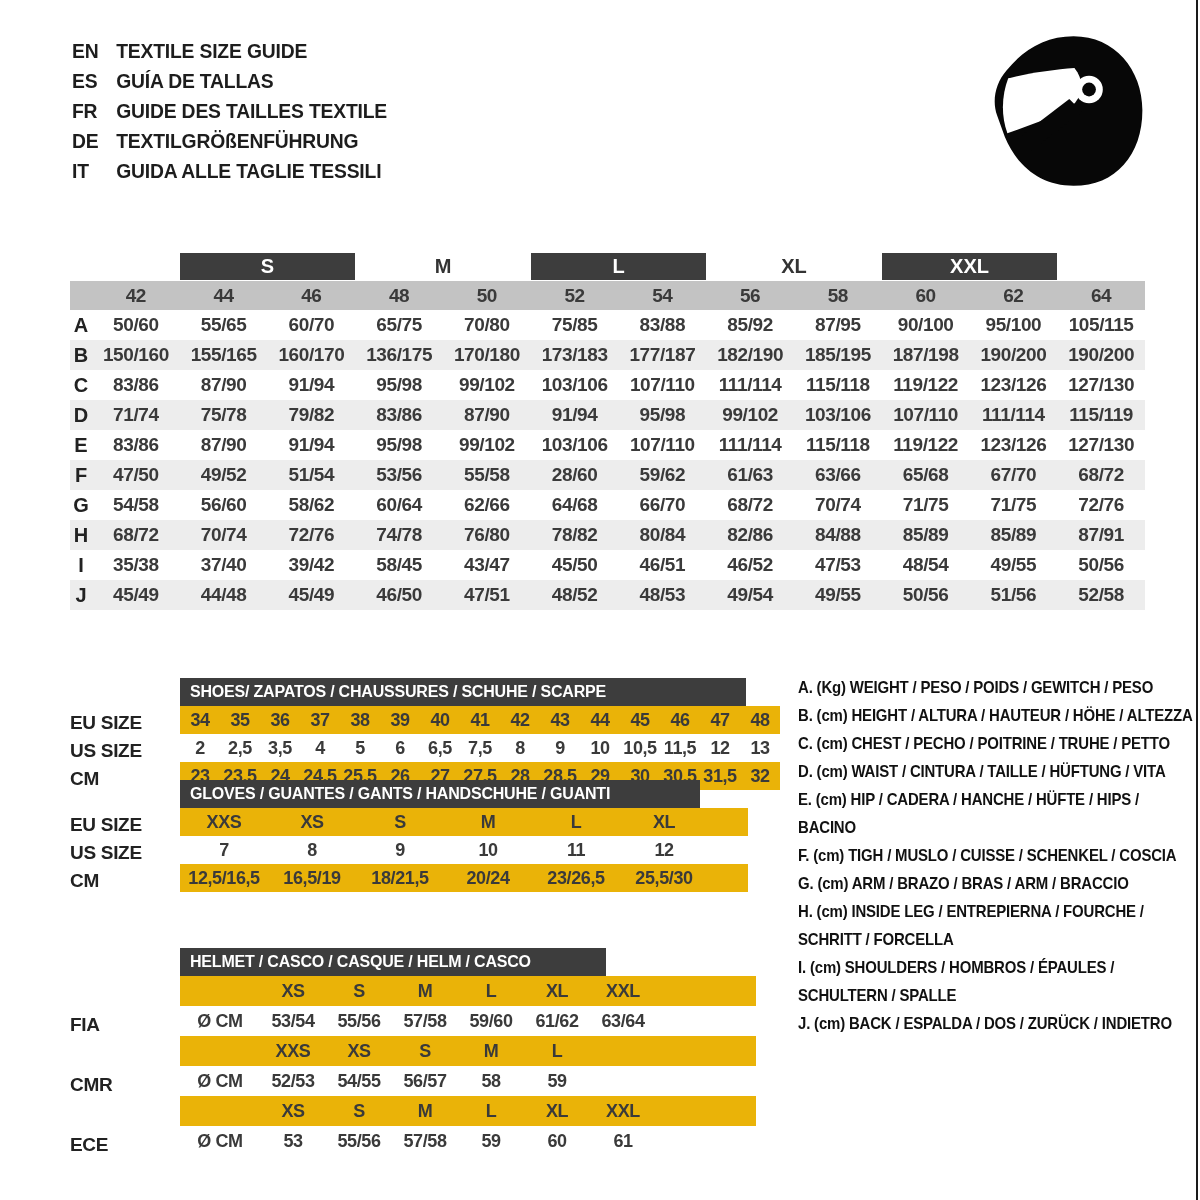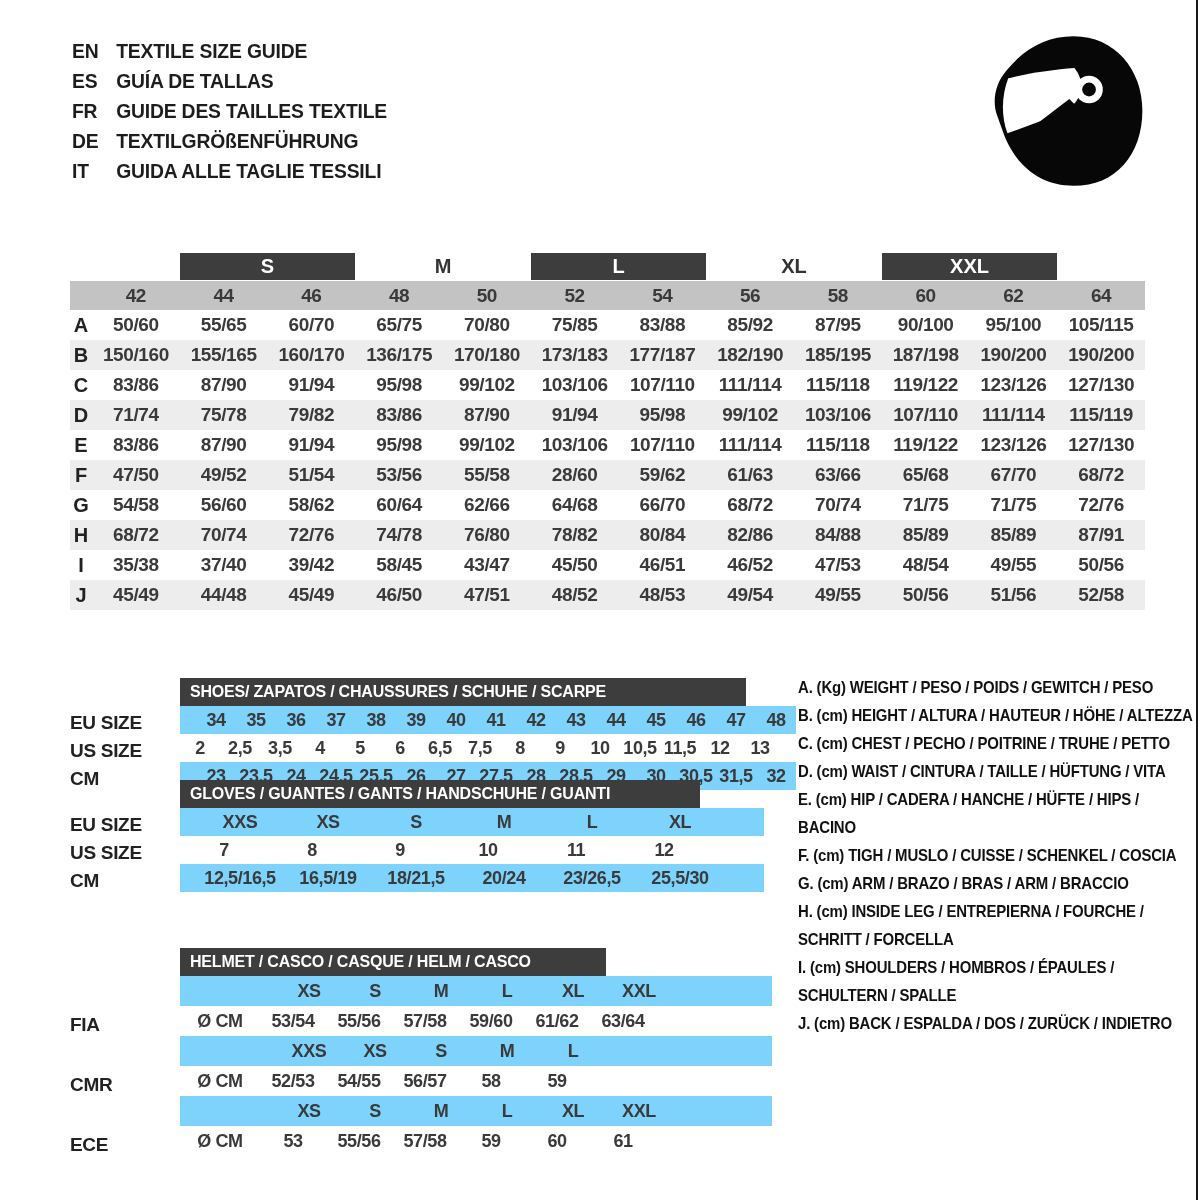--- a/index.html
+++ b/index.html
@@ -25,21 +25,21 @@
   .trow.shaded{background:#ededed;}
   .tcell{text-align:center;font-size:19px;color:#3a3a3a;letter-spacing:-.4px;}
   .tletter{text-align:center;font-size:20px;color:#222;}
   
   .section{position:absolute;left:70px;}
   .titlebar{margin-left:110px;height:28px;background:#3d3d3d;color:#fff;display:flex;align-items:center;padding-left:10px;box-sizing:border-box;font-size:16px;letter-spacing:-.2px;white-space:nowrap;}
   .srow{display:flex;height:28px;align-items:flex-end;}
   .helmet-rows .srow{height:30px;}
   .rlabel{width:110px;font-size:19px;color:#222;letter-spacing:-.3px;}
   .sband{height:100%;display:grid;align-items:center;}
-  .sband.shaded{background:#7dd3fc;padding-left:16px;}
+  .sband.shaded{background:#eab308;}
   .shoes-band{width:600px;grid-template-columns:repeat(15,1fr);}
   .gloves-band{width:568px;grid-template-columns:repeat(6,88px);}
   .helmet-band{width:576px;grid-template-columns:80px repeat(6,66px);}
   .scell{text-align:center;font-size:18px;color:#3a3a3a;letter-spacing:-.4px;white-space:nowrap;}
   
   .legend{position:absolute;left:798px;top:674px;width:452px;transform:scaleX(.88);transform-origin:0 0;}
   .legend-item{font-size:17px;line-height:28px;color:#111;letter-spacing:-.2px;}
   
   .edge-line{position:absolute;left:1196px;top:0;width:2px;height:1200px;background:#1a1a1a;}
 </style>

